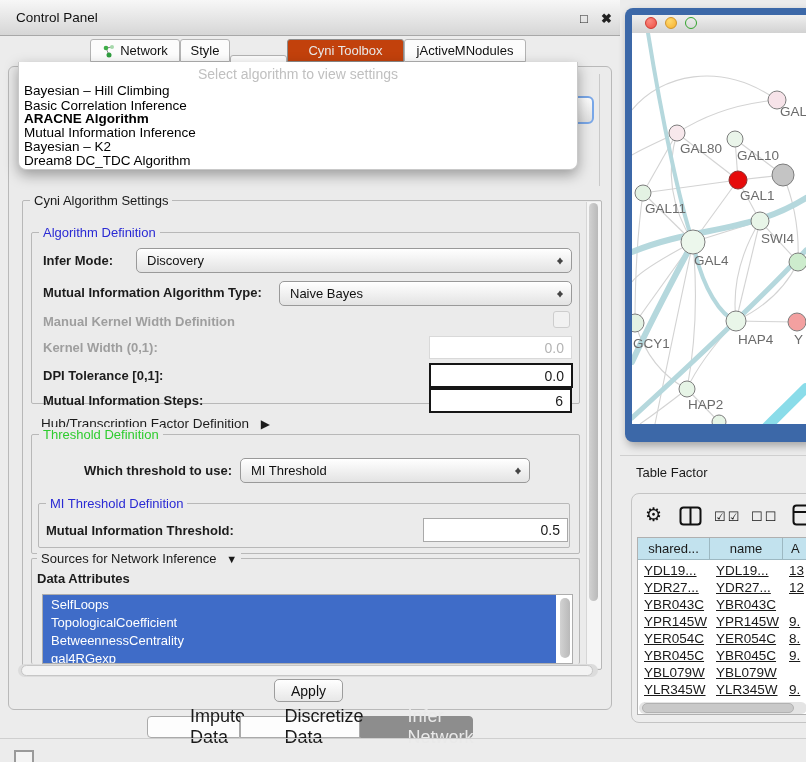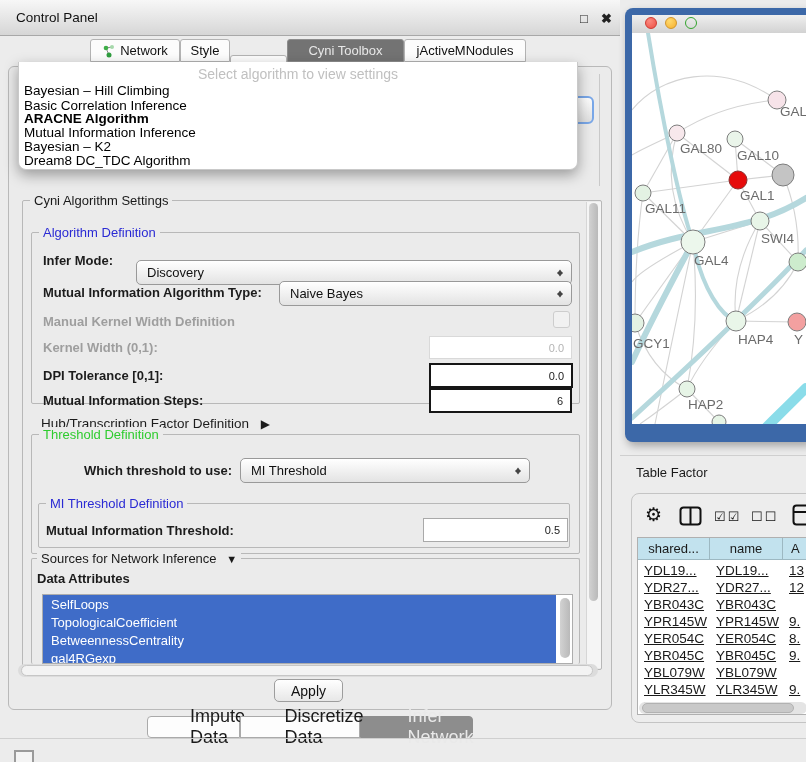--- a/index.html
+++ b/index.html
@@ -9,40 +9,40 @@
   .nowrap{white-space:nowrap;}
   
   .titlebar{left:0;top:0;width:620px;height:35px;background:linear-gradient(#f7f7f7,#d6d6d6);
             border-bottom:1px solid #a8a8a8;}
   .titlebar .t{position:absolute;left:16px;top:10px;font-size:13.5px;color:#111;}
   .winicon{position:absolute;top:11px;font-size:13px;color:#222;cursor:default;}
   
   .tab{position:absolute;top:39px;height:23px;background:#fcfcfc;border:1px solid #b3b3b3;
        display:flex;align-items:center;justify-content:center;font-size:13px;color:#111;
        border-radius:3px 3px 0 0;box-sizing:border-box;}
-  .tab.sel{background:#737373;color:#e8e8e8;border-color:#8d8d8d;}
+  .tab.sel{background:#c2410c;color:#e8e8e8;border-color:#8d8d8d;}
   
   .panel{left:8px;top:66px;width:604px;height:644px;background:#ebebeb;border:1px solid #b9b9b9;
          border-radius:6px;box-sizing:border-box;}
   
   .gb{position:absolute;border:1px solid #b8b8b8;border-radius:2px;box-sizing:border-box;}
   .gl{position:absolute;font-size:13px;background:#ebebeb;padding:0 4px;white-space:nowrap;}
   .blue{color:#2a2ad4;}
   .green{color:#2ecc2e;}
   .flabel{position:absolute;font-weight:bold;font-size:13px;white-space:nowrap;color:#1c1c1c;}
   .dim{color:#9e9e9e;}
   
   .combo{position:absolute;background:linear-gradient(#ffffff,#e3e3e3);border:1px solid #999;
          border-radius:5px;display:flex;align-items:center;padding:0 20px 0 10px;
          font-size:13px;color:#111;box-sizing:border-box;box-shadow:inset 0 1px 0 #fff;}
   .spin{position:absolute;right:6px;top:50%;transform:translateY(-50%);width:9px;height:13px;}
   .spin:before{content:"";position:absolute;left:1px;top:0;border:3.5px solid transparent;border-bottom:4px solid #444;}
   .spin:after{content:"";position:absolute;left:1px;bottom:0;border:3.5px solid transparent;border-top:4px solid #444;}
   
-  .inp{position:absolute;background:#fff;border:1px solid #b5b5b5;font-size:11px;
+  .inp{position:absolute;background:#fff;border:1px solid #b5b5b5;font-size:14px;
        display:flex;align-items:center;justify-content:flex-end;padding:0 7px;box-sizing:border-box;}
   .inp.strong{border:2px solid #161616;}
   .inp.off{color:#b4b4b4;border-color:#d9d9d9;}
   .chk{position:absolute;width:15px;height:15px;border:1px solid #cdcdcd;border-radius:3px;background:#f1f1f1;}
   
   .pop{left:18px;top:62px;width:560px;height:108px;background:#fff;z-index:50;
        border:1px solid #c9c9c9;border-top:none;border-radius:0 0 8px 8px;
        box-shadow:0 5px 14px rgba(0,0,0,.35);box-sizing:border-box;}
   .pop .ph{position:absolute;left:0;top:4px;width:100%;text-align:center;color:#c0c0c0;font-size:14px;}
   .pop .it{position:absolute;left:5px;font-size:13.5px;color:#000;white-space:nowrap;}
@@ -128,21 +128,21 @@
   <div class="gl nowrap" style="left:30px;top:193px;">Cyni Algorithm Settings</div>
 
   <div class="vtrack" style="left:586px;top:202px;width:14px;height:466px;">
     <div class="vthumb" style="left:2px;top:1px;width:9px;height:398px;"></div>
   </div>
 
   <div class="gb" style="left:31px;top:232px;width:549px;height:172px;"></div>
   <div class="gl blue nowrap" style="left:39px;top:225px;">Algorithm Definition</div>
 
   <div class="flabel" style="left:43px;top:253px;">Infer Mode:</div>
-  <div class="combo" style="left:136px;top:248px;width:436px;height:25px;margin-top:12px;">
+  <div class="combo" style="left:136px;top:248px;width:436px;height:25px;">
     <span>Discovery</span>
     <span class="spin"></span>
   </div>
 
   <div class="flabel" style="left:43px;top:285px;">Mutual Information Algorithm Type:</div>
   <div class="combo" style="left:279px;top:281px;width:293px;height:25px;">
     <span>Naive Bayes</span>
     <span class="spin"></span>
   </div>
 

